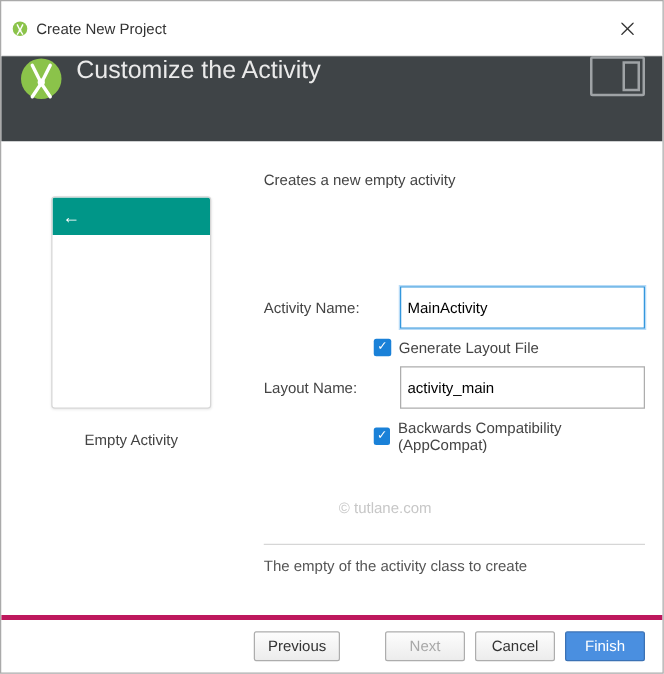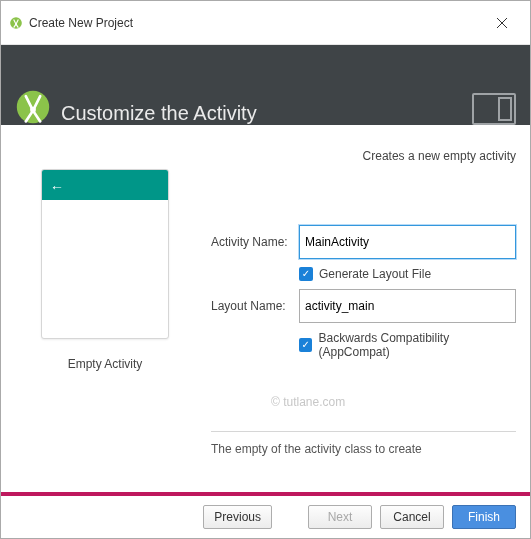--- a/index.html
+++ b/index.html
@@ -1,35 +1,35 @@
 <!DOCTYPE html>
 <html><head>
 <meta charset="utf-8">
 <style>
   * { box-sizing: border-box; font-family: "Segoe UI", Tahoma, sans-serif; }
   body { margin: 0; background: #fff; width: 531px; height: 539px; border: 1px solid #aaa; display: flex; flex-direction: column; overflow: hidden; }
   .titlebar { height: 44px; display: flex; align-items: center; padding: 0 8px; font-size: 12px; color: #333; border-bottom: 1px solid #e6e6e6; }
   .titlebar .tb-icon { width: 14px; height: 14px; margin-right: 6px; }
   .titlebar .tb-close { margin-left: auto; width: 40px; height: 100%; display: flex; align-items: center; justify-content: center; font-size: 14px; color: #333; }
-  .header { background: #3f4447; height: 80px; display: flex; align-items: flex-end; padding: 0 14px; color: #fff; }
+  .header { background: #3f4447; height: 68px; display: flex; align-items: flex-start; padding: 0 14px; color: #fff; }
   .header .h-icon { width: 36px; height: 36px; margin-right: 10px; }
   .header .h-title { font-size: 20px; font-weight: 400; color: #eaeaea; }
   .header .h-right { margin-left: auto; width: 44px; height: 32px; border: 2px solid #9fa3a6; border-radius: 2px; display: flex; align-items: flex-end; justify-content: flex-end; }
   .header .h-right-inner { width: 14px; height: 24px; border: 2px solid #9fa3a6; margin: 2px; }
   .content { flex: 1; display: flex; padding: 24px 14px 10px 14px; gap: 16px; color: #444; }
   .left { width: 180px; display: flex; flex-direction: column; align-items: center; }
   .preview { width: 128px; height: 170px; border: 1px solid #d6d6d6; border-radius: 3px; background: #fff; box-shadow: 0 1px 2px rgba(0,0,0,0.08); overflow: hidden; margin-top: 20px; }
   .preview .appbar { height: 30px; background: #009688; display: flex; align-items: center; padding-left: 8px; }
   .preview .appbar span { color: #fff; font-size: 14px; }
   .preview-label { margin-top: 18px; font-size: 12px; color: #444; text-align: center; }
   .right { flex: 1; display: flex; flex-direction: column; font-size: 12px; }
-  .desc { margin-bottom: 62px; text-align: right; }
+  .desc { margin-bottom: 78px; }
   .form-row { display: flex; align-items: center; margin-bottom: 8px; }
   .form-row .lbl { width: 88px; color: #444; }
-  .form-row input[type=text] { flex: 1; height: 22px; border: 1px solid #adadad; padding: 16px 5px; font-size: 12px; }
+  .form-row input[type=text] { flex: 1; height: 22px; border: 1px solid #adadad; padding: 16px 5px; font-size: 12px; margin-left: 21px; }
   .form-row input[type=text].focused { border: 1px solid #3397dd; outline: 1px solid #b7dbf7; }
   .form-row.cb { padding-left: 88px; }
   .cb-wrap { display: flex; align-items: center; gap: 6px; }
   .cb-box { width: 14px; height: 14px; background: #1a81d8; border-radius: 2px; display: flex; align-items: center; justify-content: center; color: #fff; font-size: 10px; line-height: 1; }
   .watermark { color: #c7c7c7; font-size: 12px; margin-top: 28px; text-align: left; padding-left: 60px; }
   .divider { border-top: 1px solid #d6d6d6; margin: 22px 0 10px 0; }
   .helptext { color: #555; }
   .spacer { flex: 1; }
   .footer { border-top: 4px solid #be185d; height: 46px; display: flex; align-items: center; justify-content: flex-end; padding: 0 14px; gap: 8px; }
   .btn { min-width: 64px; height: 24px; border: 1px solid #adadad; background: linear-gradient(#fdfdfd,#ececec); font-size: 12px; color: #333; display: flex; align-items: center; justify-content: center; border-radius: 2px; padding: 0 10px; }

